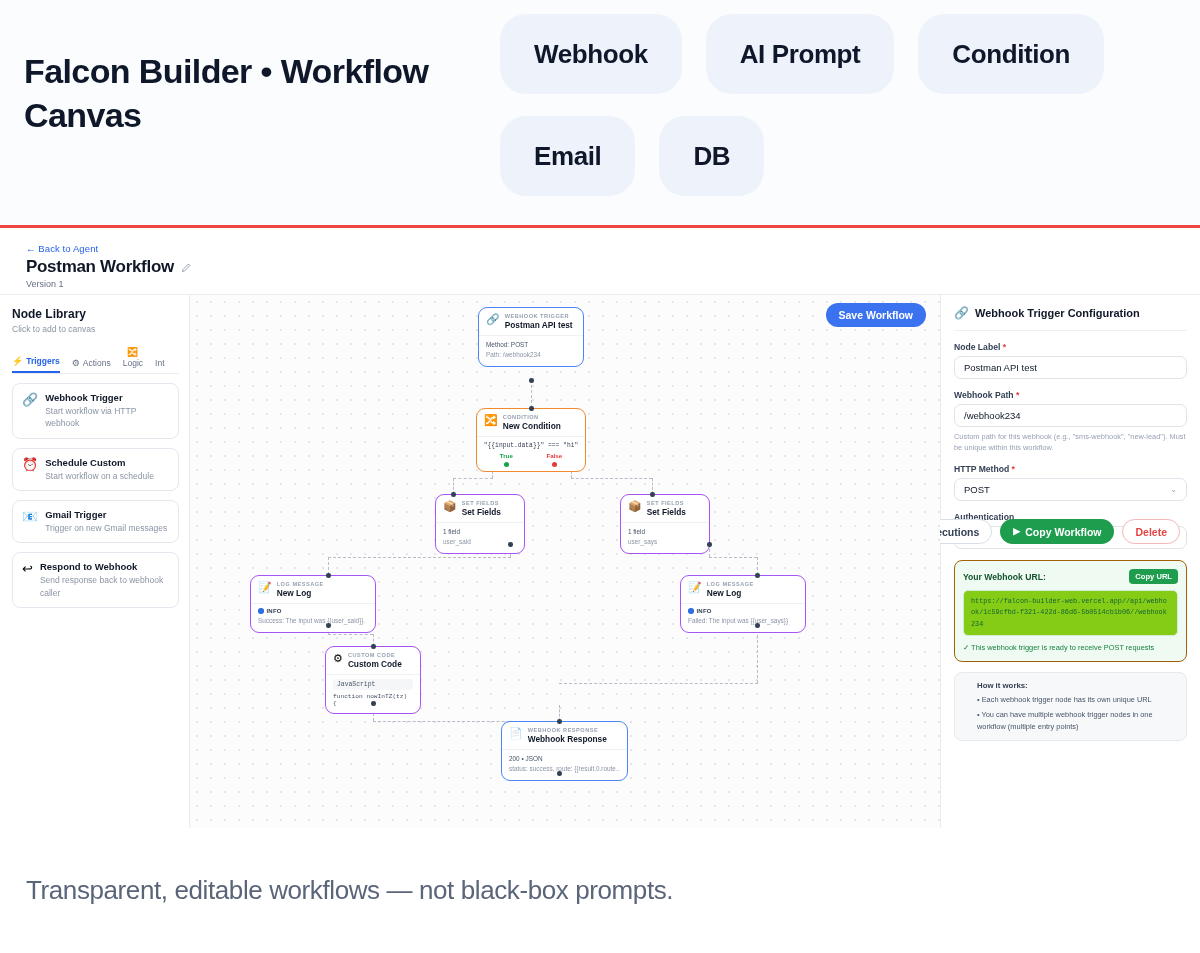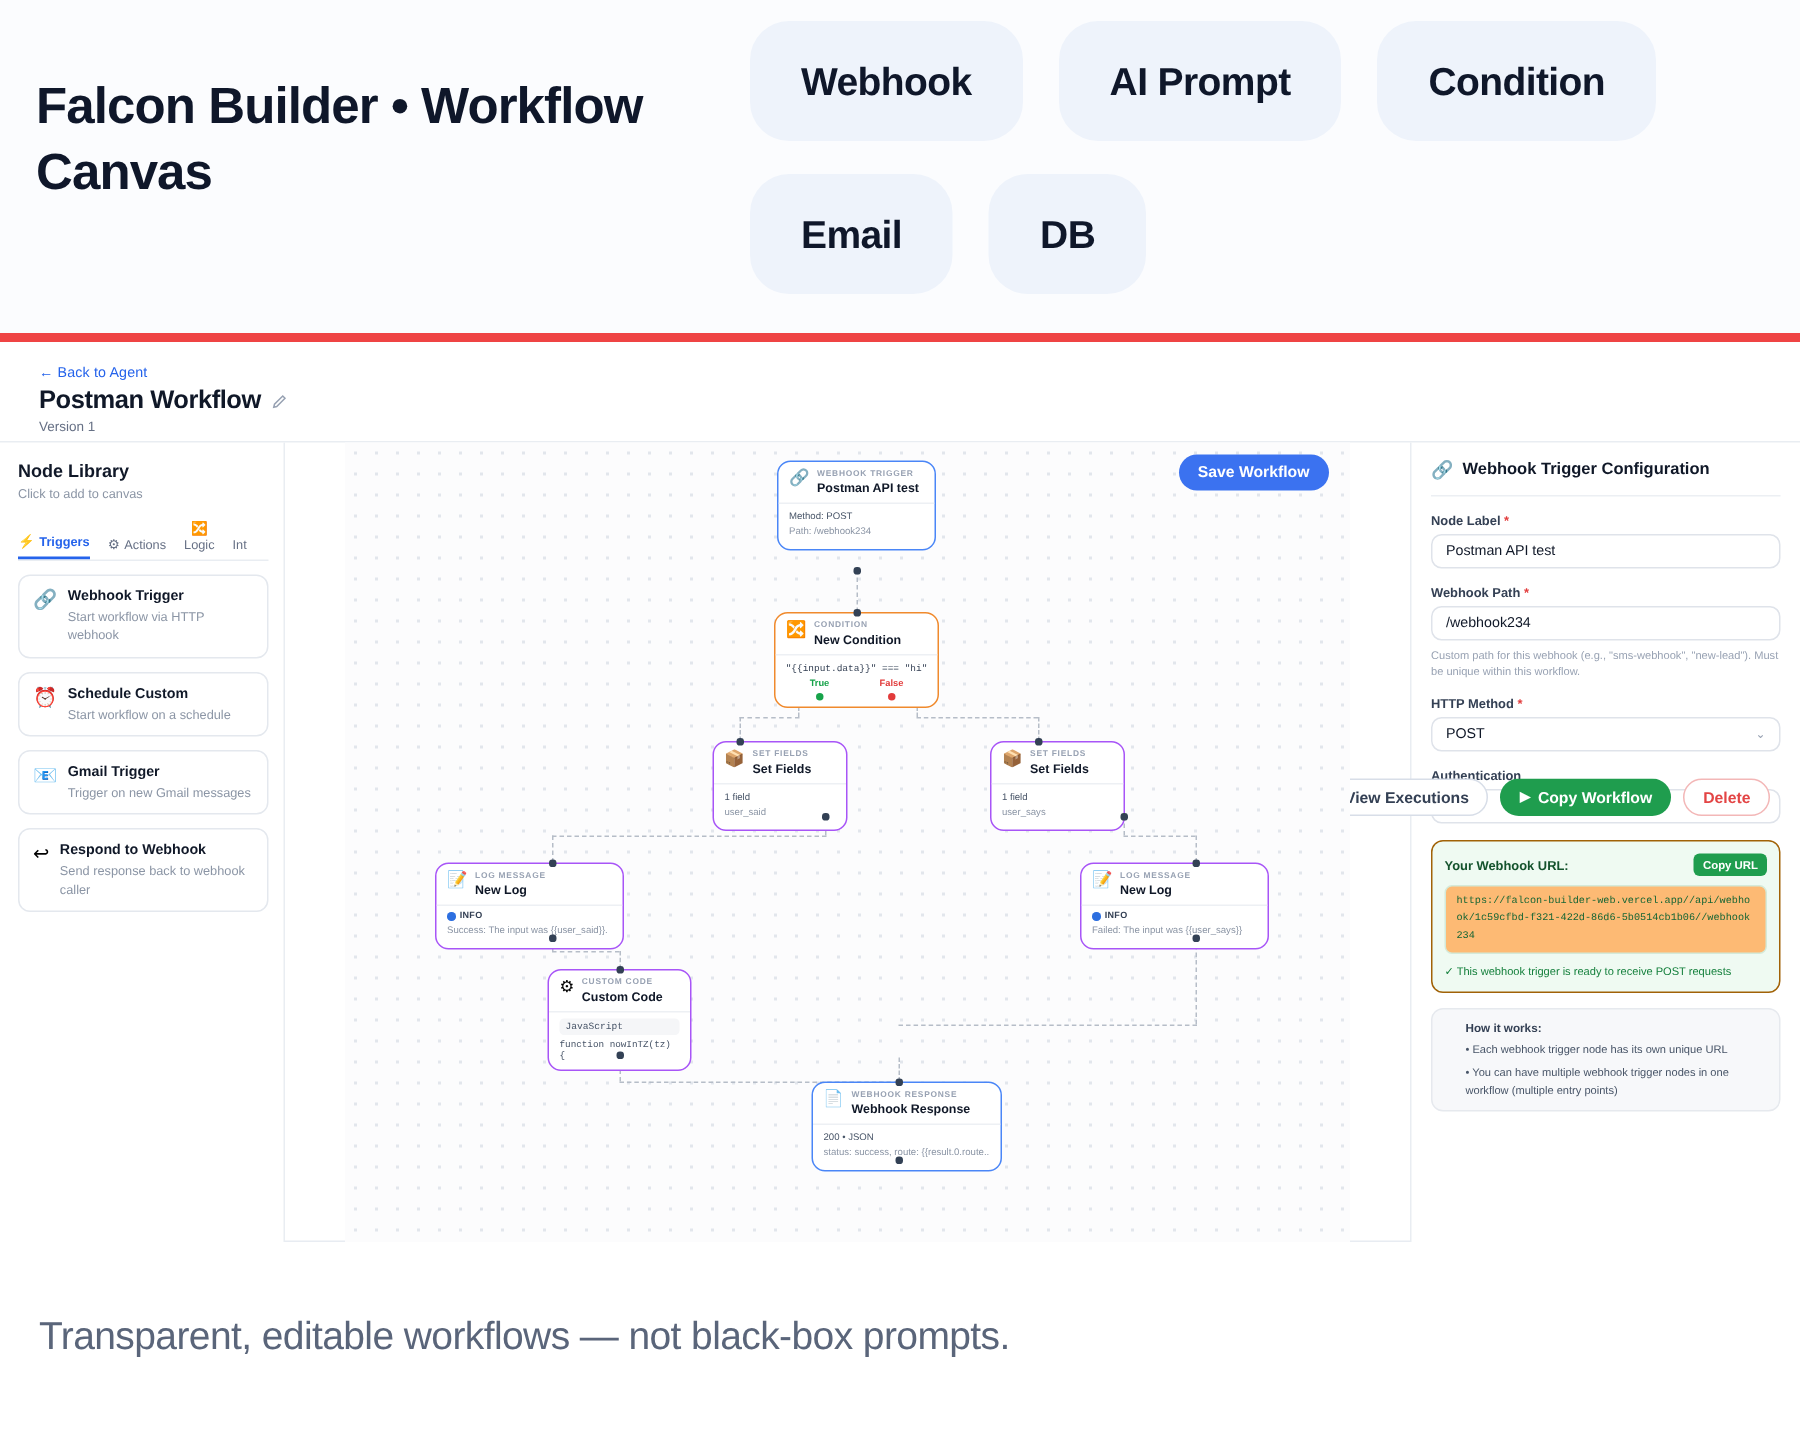--- a/index.html
+++ b/index.html
@@ -8,21 +8,21 @@
     font-family: "Liberation Sans", sans-serif;
     background: #ffffff;
     overflow: hidden;
   }
 
   
   .hero {
     position: relative;
     height: 228px;
     background: #fbfcfe;
-    border-bottom: 6px solid #ef4444;
+    border-bottom: 3px solid #ef4444;
     padding: 0 24px;
   }
   .hero-title {
     position: absolute;
     left: 24px; top: 50px;
     width: 430px;
     font-size: 34px;
     font-weight: 700;
     line-height: 1.28;
     letter-spacing: -0.6px;
@@ -96,21 +96,21 @@
     white-space: nowrap;
     border: 1px solid transparent;
   }
   .btn-templates { background: #9333ea; color: #fff; }
   .btn-exec { background: #fff; color: #344054; border-color: #d8dee8; }
   .btn-test { background: #1f9d4e; color: #fff; }
   .btn-delete { background: #fff; color: #e34545; border-color: #f3b7b7; }
   .btn .ic { font-size: 9px; line-height: 1; }
 
   
-  .appbody { display: flex; height: 533px; gap: 40px; }
+  .appbody { display: flex; height: 533px; }
 
   
   .libpanel {
     width: 190px;
     border-right: 1px solid #e9edf2;
     background: #fff;
     padding: 12px 10px 0 12px;
     overflow: hidden;
   }
   .lib-title { font-size: 12px; font-weight: 700; color: #101828; }
@@ -225,21 +225,21 @@
   }
   .fld-select { justify-content: space-between; }
   .chev { color: #98a2b3; font-size: 8px; }
   .fld-help { font-size: 7.4px; color: #98a2b3; line-height: 1.5; margin-top: 4px; }
 
   .urlbox { margin-top: 11px; background: #effaf2; border: 1px solid #a16207; border-radius: 8px; padding: 8px; }
   .urlbox-top { display: flex; align-items: center; justify-content: space-between; }
   .urlbox-lab { font-size: 8.6px; font-weight: 700; color: #14532d; }
   .copy-btn { background: #1f9d4e; color: #fff; font-size: 7.6px; font-weight: 700; border-radius: 4px; padding: 3px 6px; }
   .urlval {
-    margin-top: 6px; background: #fdba74; border: 1px solid #d4ead9; border-radius: 5px;
+    margin-top: 6px; background: #84cc16; border: 1px solid #d4ead9; border-radius: 5px;
     padding: 5px 7px;
     font-family: "Liberation Mono", monospace; font-size: 6.8px; color: #166534;
     line-height: 1.65; word-break: break-all;
   }
   .urlnote { margin-top: 6px; font-size: 7.4px; color: #15803d; line-height: 1.5; }
 
   .howbox { margin-top: 10px; background: #f7f8fa; border: 1px solid #e6e9ee; border-radius: 8px; padding: 8px 22px; }
   .how-t { font-size: 7.8px; font-weight: 700; color: #344054; }
   .how-li { font-size: 7.4px; color: #475467; line-height: 1.55; margin-top: 4px; }
 

